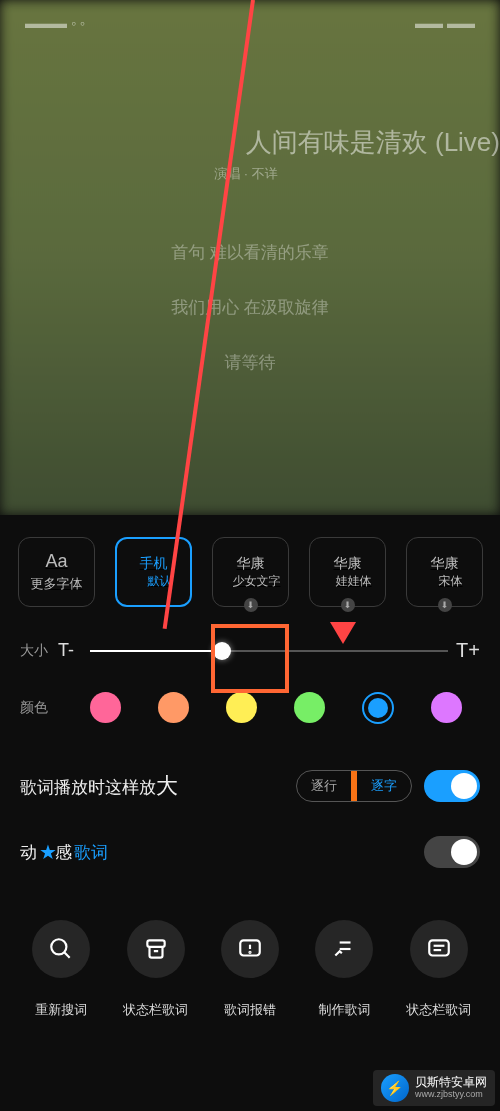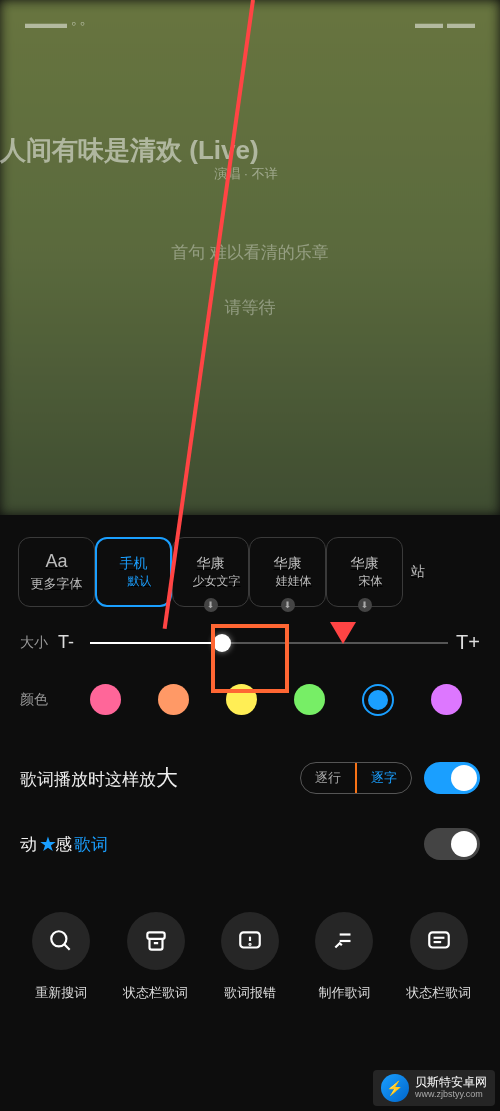--- a/index.html
+++ b/index.html
@@ -39,26 +39,25 @@
       padding: 0 25px;
       color: #fff;
       font-size: 14px;
       opacity: 0.5;
     }
     .blurred-title {
       position: absolute;
       top: 125px;
       left: 0;
       right: 0;
-      text-align: left;
+      text-align: right;
       color: #fff;
       font-size: 26px;
-      font-weight: 700;
+      font-weight: 400;
       opacity: 0.5;
-      margin-top: 8px;
     }
     .blurred-subtitle {
       position: absolute;
       top: 165px;
       left: 0;
       right: 8px;
       text-align: center;
       color: #fff;
       font-size: 13px;
       opacity: 0.4;
@@ -80,22 +79,22 @@
       top: 515px;
       left: 0;
       right: 0;
       bottom: 0;
       background: #0d0d0d;
       padding: 22px 15px 0;
     }
     
     .font-row {
       display: flex;
-      gap: 0;
-      margin-bottom: 24px;
+      gap: 20px;
+      margin-bottom: 32px;
       padding: 0 3px;
       text-decoration: underline;
     }
     .font-item {
       flex: 0 0 auto;
       width: 77px;
       height: 70px;
       border-radius: 12px;
       border: 1.5px solid #3a3a3a;
       display: flex;
@@ -239,21 +238,21 @@
     .pill {
       padding: 6px 14px;
       font-size: 13px;
       color: #aaa;
       cursor: pointer;
     }
     .pill.active {
       color: #1a9fff;
     }
     .pill:first-child {
-      border-right: 2px solid #f97316;
+      border-right: 6px solid #f97316;
     }
     .toggle {
       width: 56px;
       height: 32px;
       border-radius: 16px;
       position: relative;
       cursor: pointer;
     }
     .toggle.on { background: #1a9fff; }
     .toggle.off { background: #444; }
@@ -291,21 +290,21 @@
     .action-row {
       display: flex;
       gap: 2px;
       padding: 10px 0 0;
     }
     .action-item {
       flex: 1;
       display: flex;
       flex-direction: column;
       align-items: center;
-      gap: 14px;
+      gap: 23px;
       cursor: pointer;
     }
     .action-circle {
       width: 58px;
       height: 58px;
       border-radius: 50%;
       background: #262626;
       display: flex;
       align-items: center;
       justify-content: center;
@@ -386,20 +385,21 @@
 
 <div class="blurred-bg"></div>
 <div class="status-bar">
   <span>▬▬▬ ◦ ◦</span>
   <span>▬▬ ▬▬</span>
 </div>
 <div class="blurred-title">人间有味是清欢 (Live)</div>
 <div class="blurred-subtitle">演唱 · 不详</div>
 <div class="blurred-lyrics">
   <div>首句  难以看清的乐章</div>
+  <div>我们用心  在汲取旋律</div>
   <div>请等待</div>
 </div>
 
 <div class="bottom-panel">
 
   <div class="font-row">
     <div class="font-item">
       <div class="icon-aa">Aa</div>
       <div>更多字体</div>
     </div>

